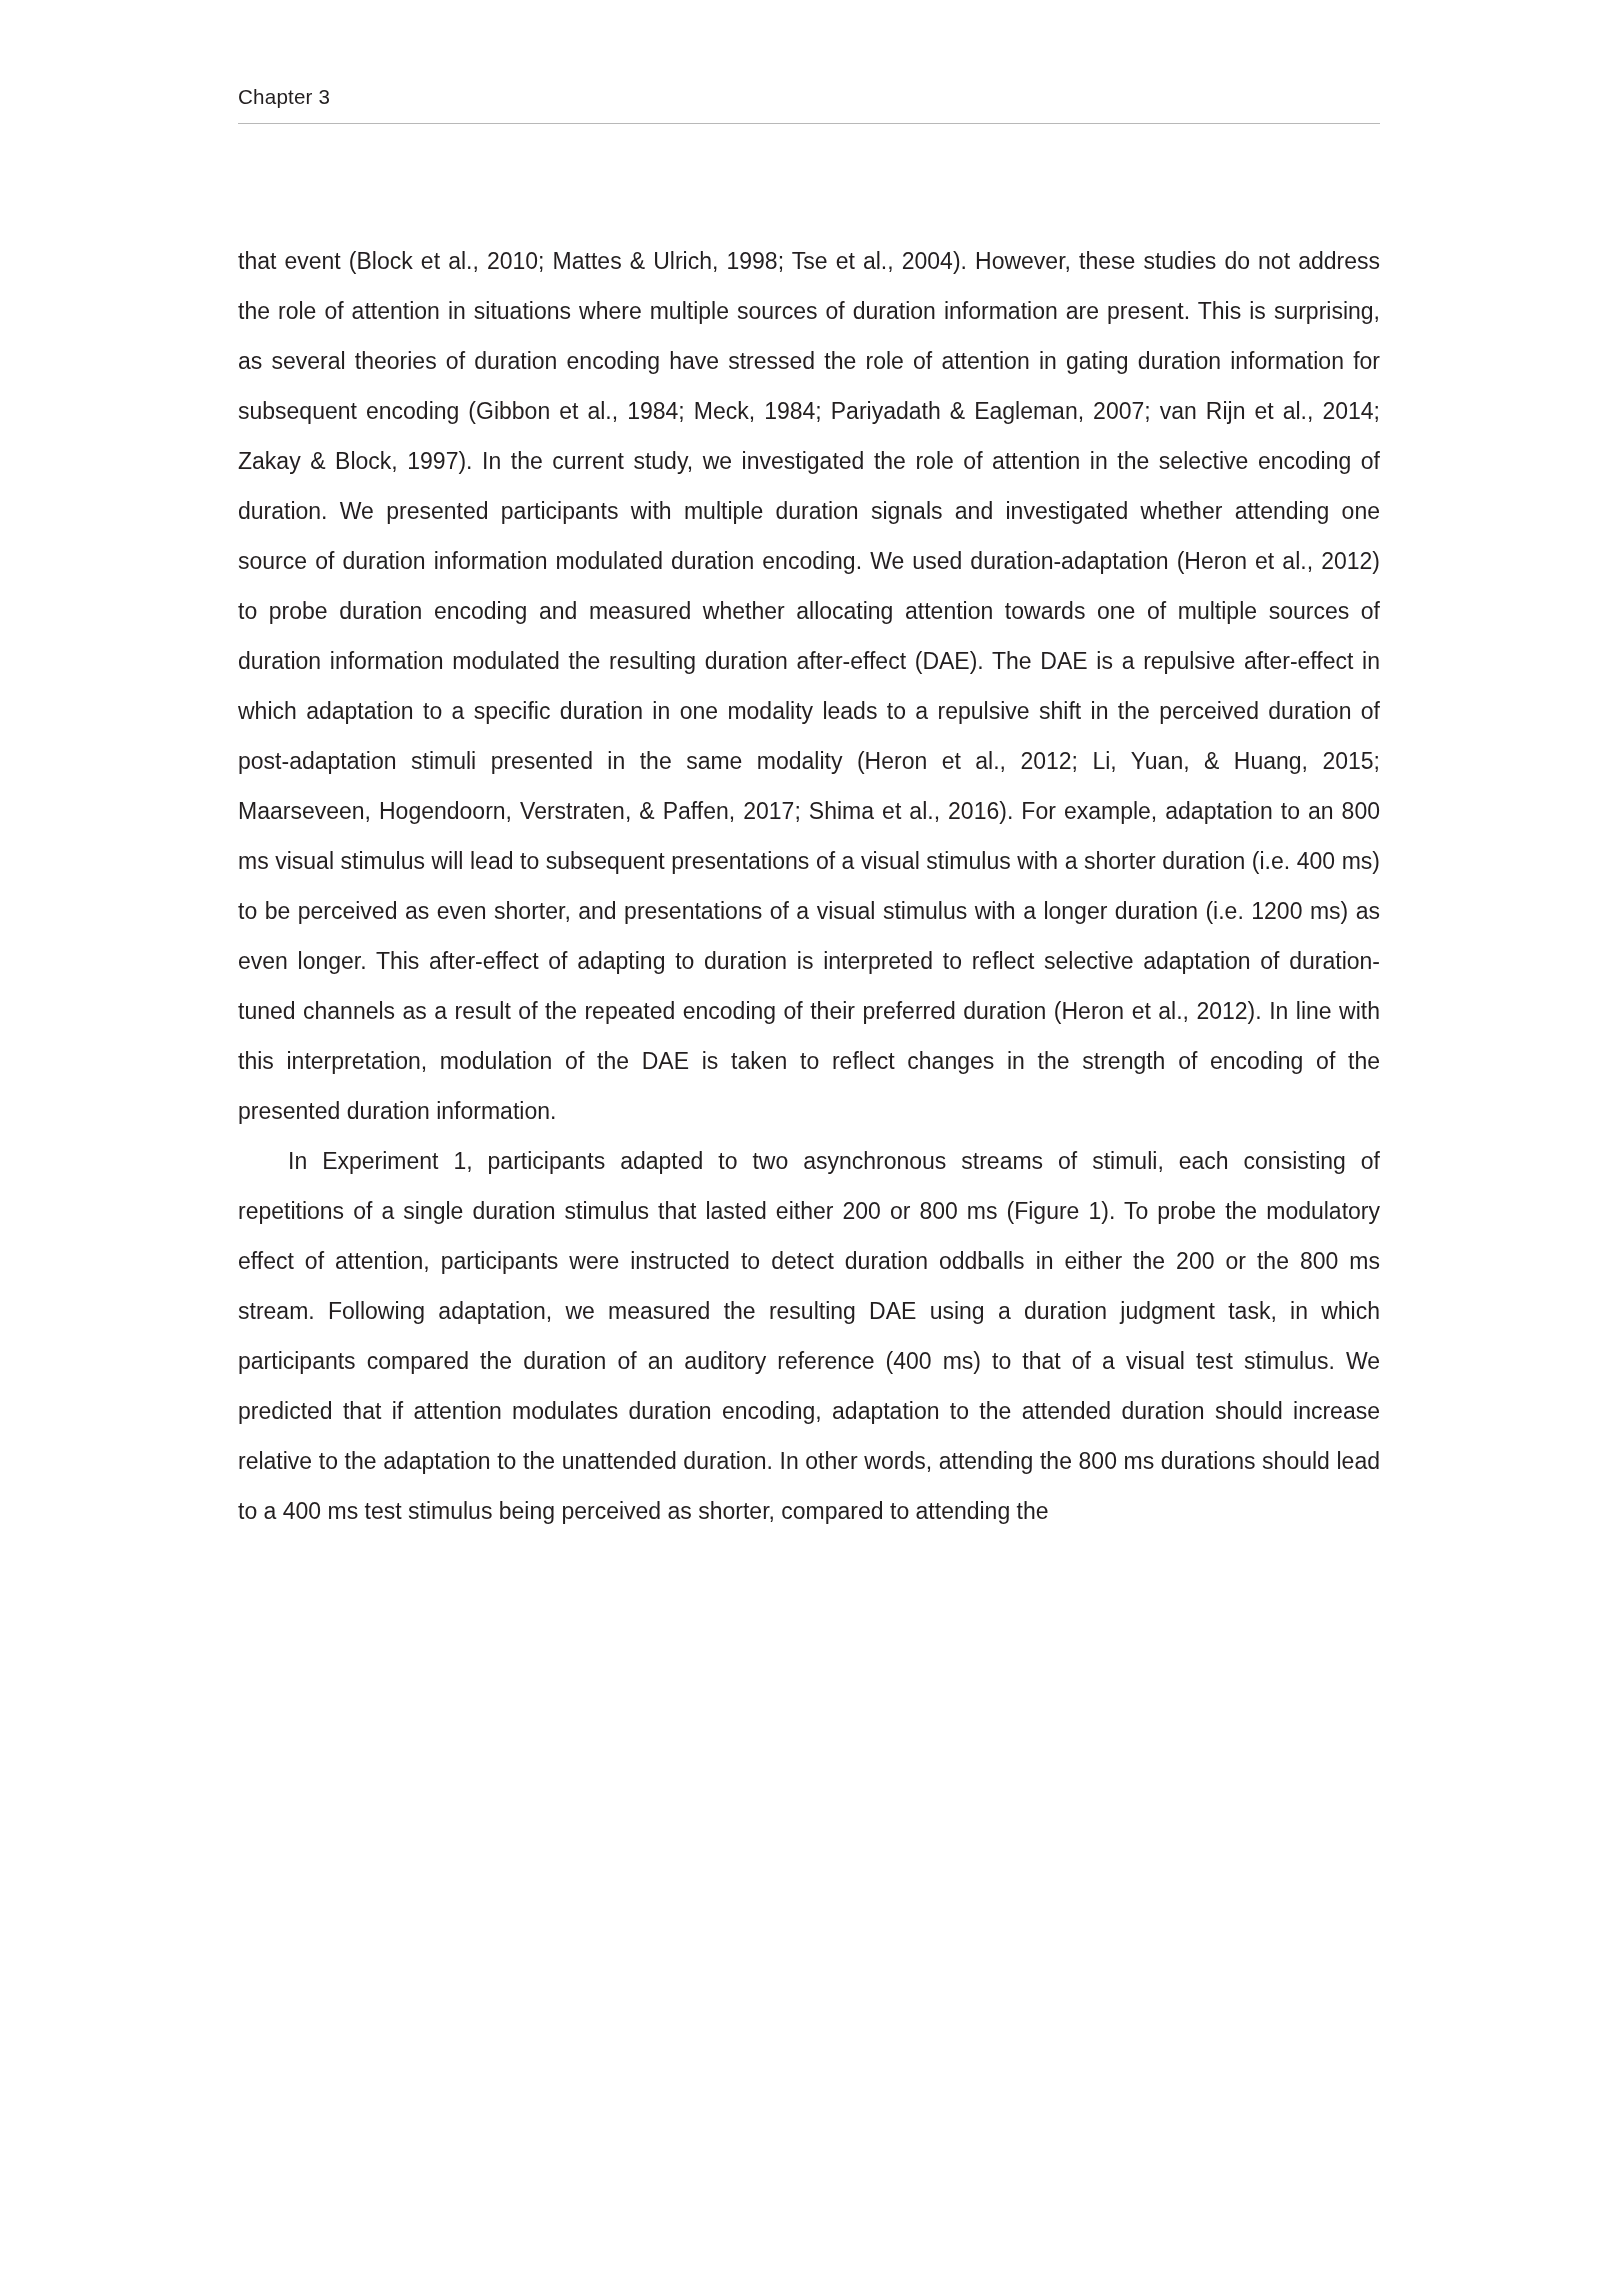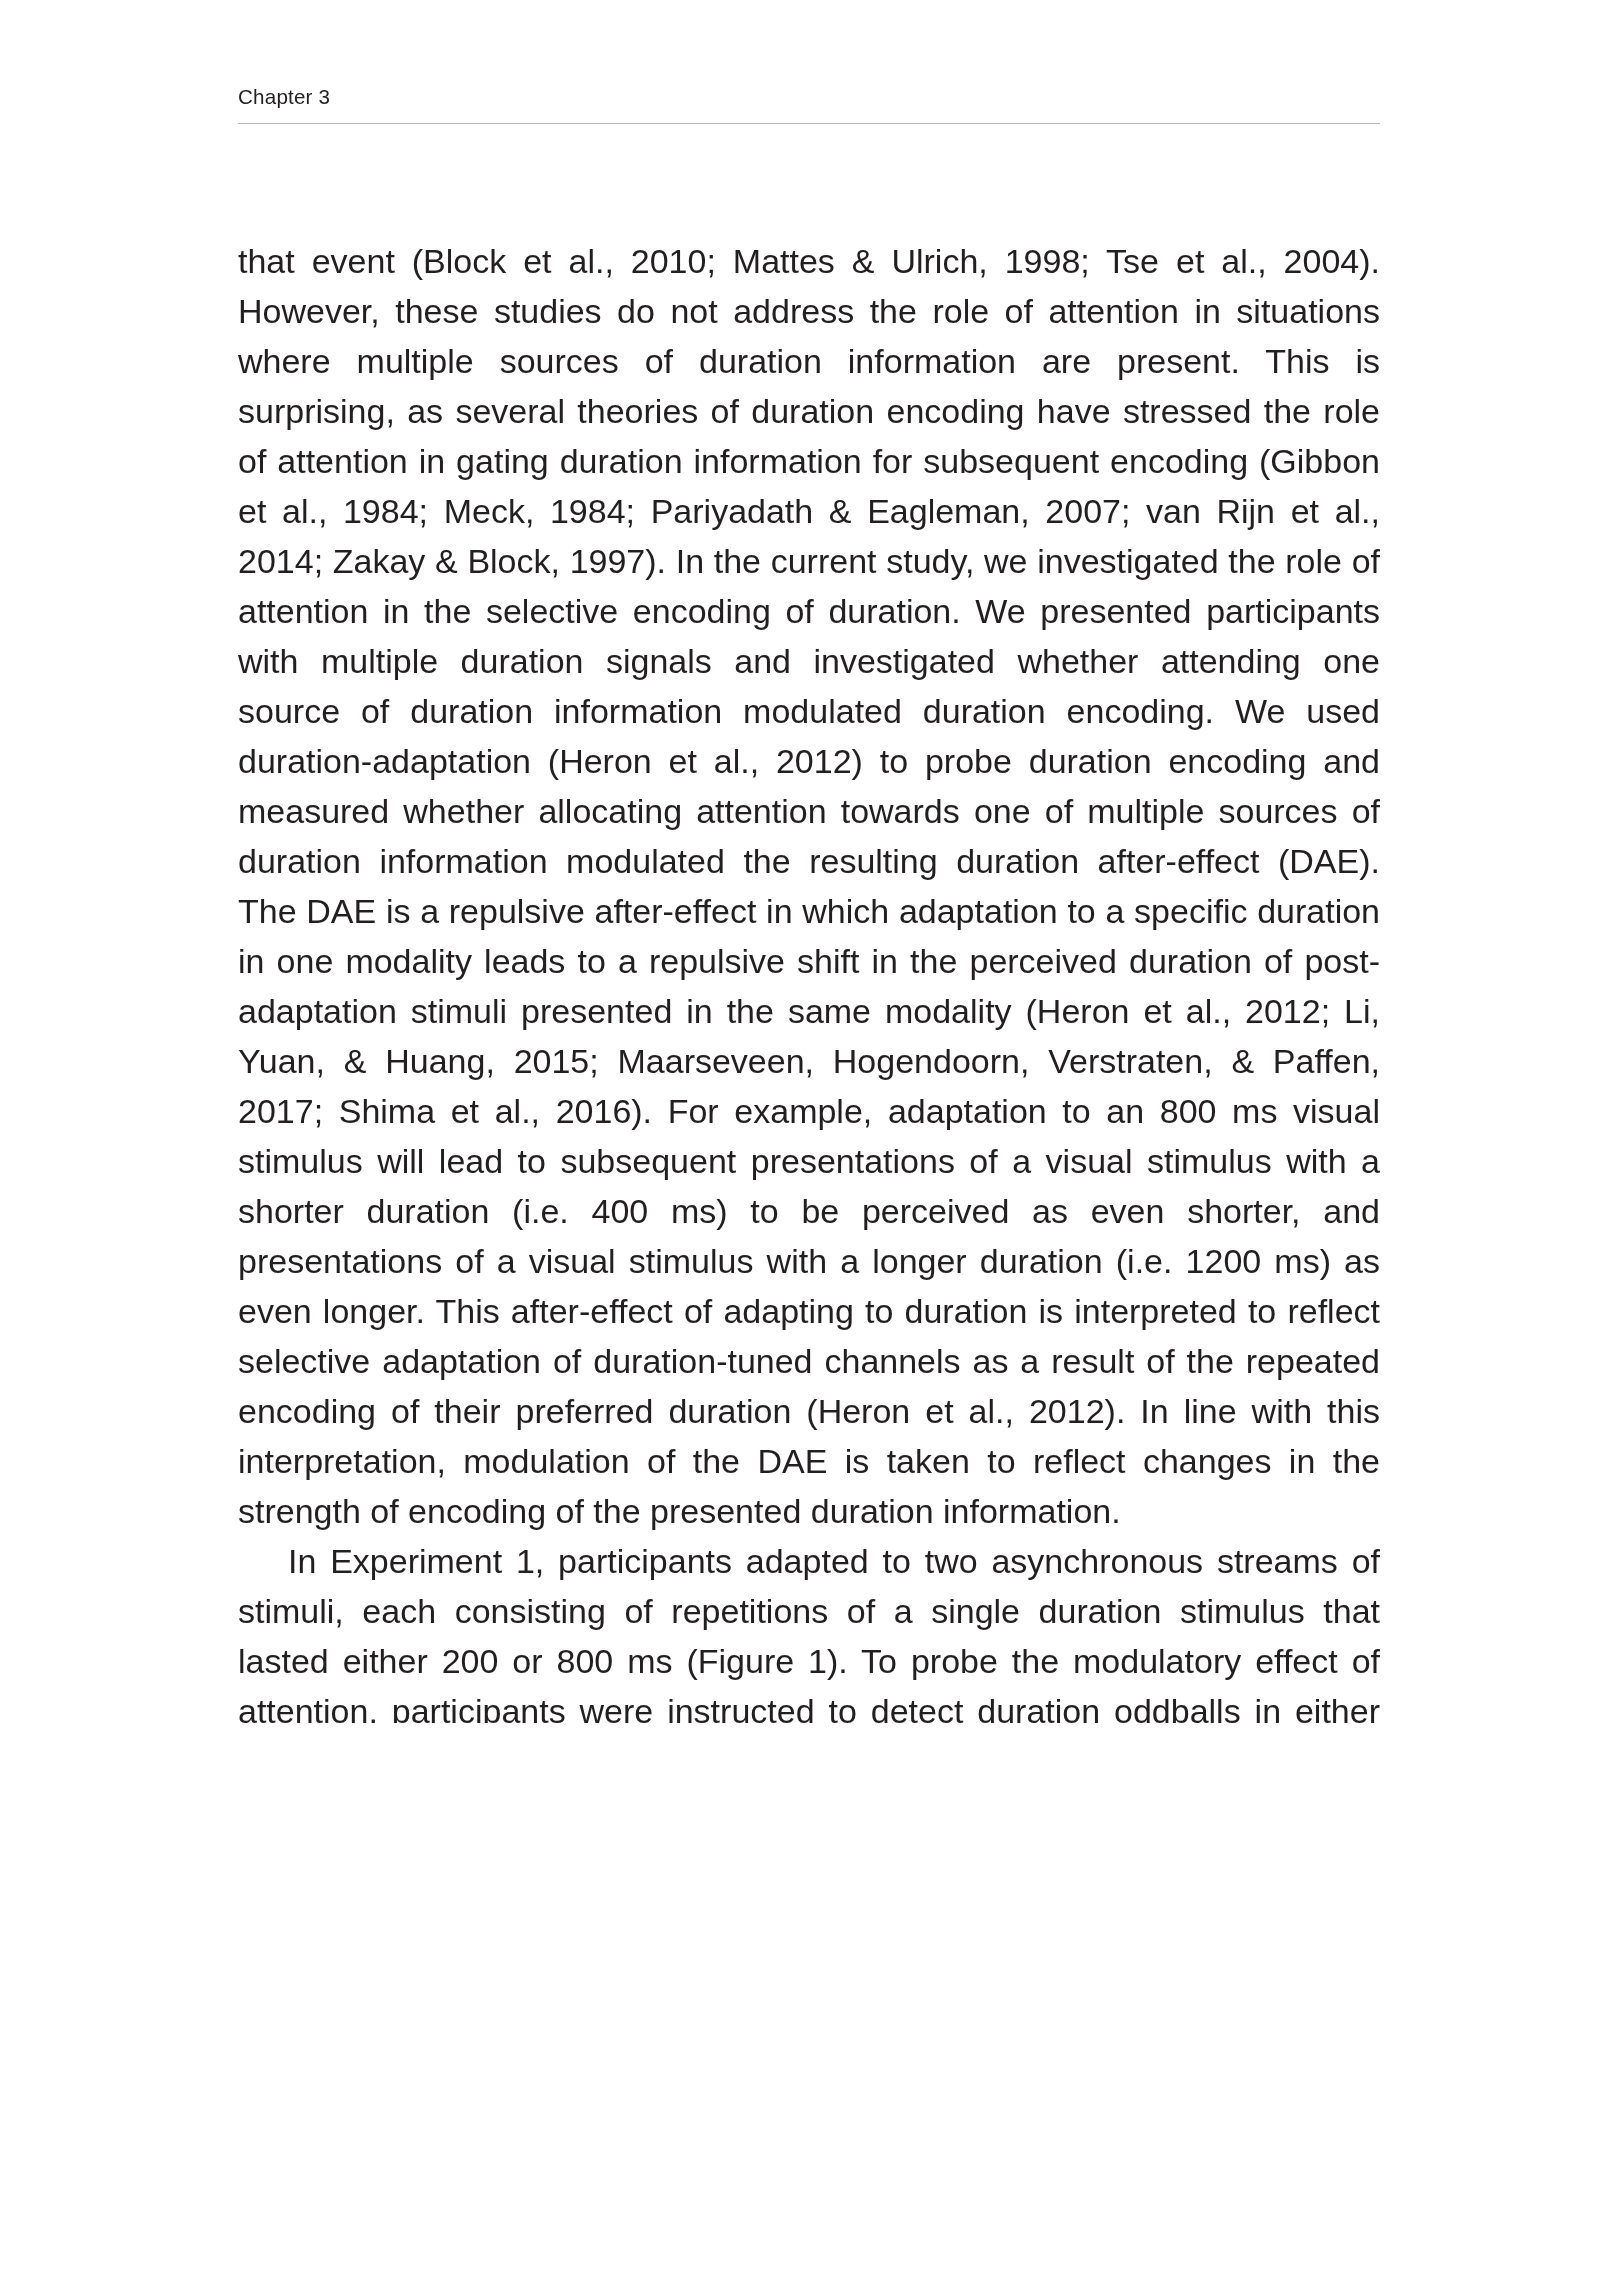--- a/index.html
+++ b/index.html
@@ -39,21 +39,21 @@
     width: 1142px;
   }
   .content {
     position: absolute;
     left: 238px;
     top: 236px;
     width: 1142px;
   }
   p.body-text {
     margin: 0;
-    font-size: 34px;
+    font-size: 23px;
     line-height: 50px;
     text-align: justify;
     text-justify: inter-word;
     color: #231f20;
     hyphens: none;
   }
   p.body-text + p.body-text {
     margin-top: 0;
   }
   .indent {

